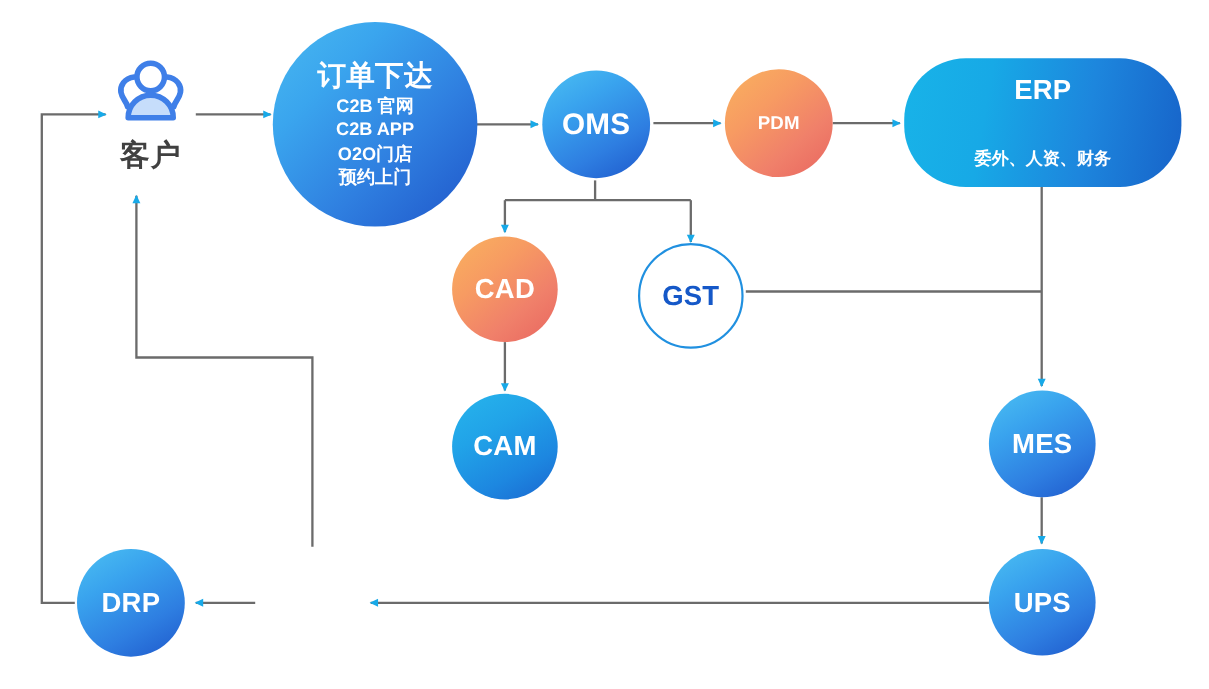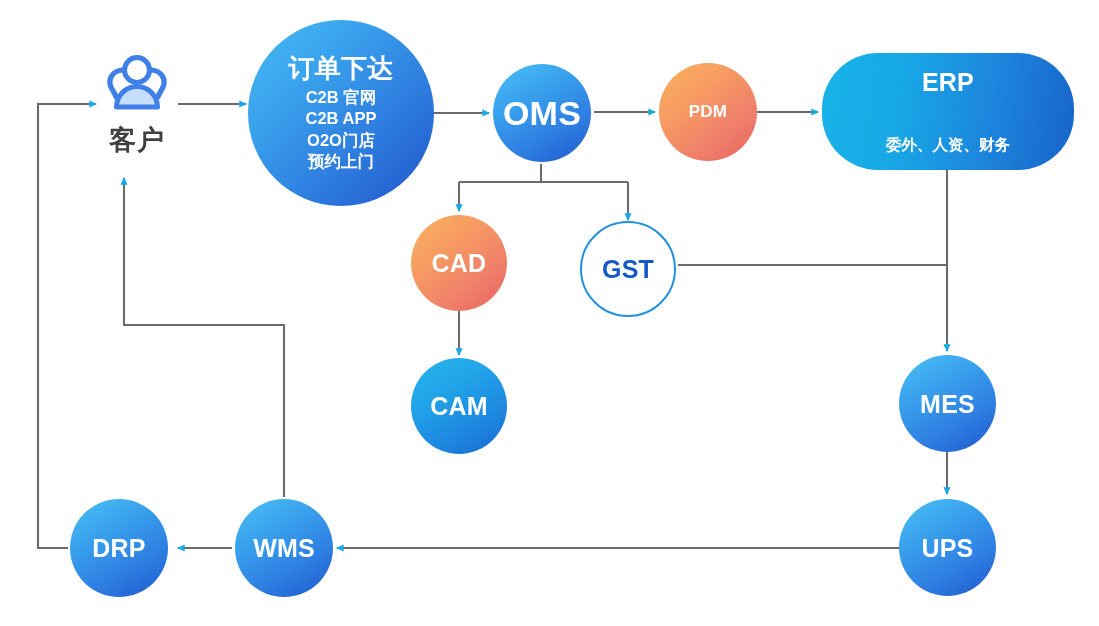--- a/index.html
+++ b/index.html
@@ -91,21 +91,21 @@
 
   <div class="node circ g-blue" style="left:248px;top:20px;width:186px;height:186px;">
     <div class="n-title" style="font-size:26px;margin-bottom:4px;">订单下达</div>
     <div class="n-sub" style="font-size:16.5px;">C2B 官网</div>
     <div class="n-sub" style="font-size:16.5px;">C2B APP</div>
     <div class="n-sub" style="font-size:16.5px;">O2O门店</div>
     <div class="n-sub" style="font-size:16.5px;">预约上门</div>
   </div>
 
   <div class="node circ g-blue2" style="left:493px;top:64px;width:98px;height:98px;">
-    <div class="n-title" style="font-size:34px;">OMS</div>
+    <div class="n-title" style="font-size:27px;">OMS</div>
   </div>
 
   <div class="node circ g-orange" style="left:659px;top:63px;width:98px;height:98px;">
     <div class="n-title" style="font-size:17px;">PDM</div>
   </div>
 
   <div class="node pill g-cyanblue" style="left:822px;top:53px;width:252px;height:117px;">
     <div class="n-title" style="font-size:25px;margin-bottom:2px;">ERP</div>
     <div class="n-sub" style="font-size:15.5px;">委外、人资、财务</div>
   </div>
@@ -123,21 +123,18 @@
   </div>
 
   <div class="node circ g-blue2" style="left:899px;top:355px;width:97px;height:97px;">
     <div class="n-title" style="font-size:25px;">MES</div>
   </div>
 
   <div class="node circ g-blue2" style="left:899px;top:499px;width:97px;height:97px;justify-content:center;">
     <div class="n-title" style="font-size:25px;">UPS</div>
   </div>
 
-  <div class="node circ g-blue2" style="left:235px;top:499px;width:98px;height:98px;">
-    <div class="n-title" style="font-size:25px;">WMS</div>
-  </div>
 
   <div class="node circ g-blue2" style="left:70px;top:499px;width:98px;height:98px;">
     <div class="n-title" style="font-size:25px;">DRP</div>
   </div>
 
 </div>
 
 </body></html>

